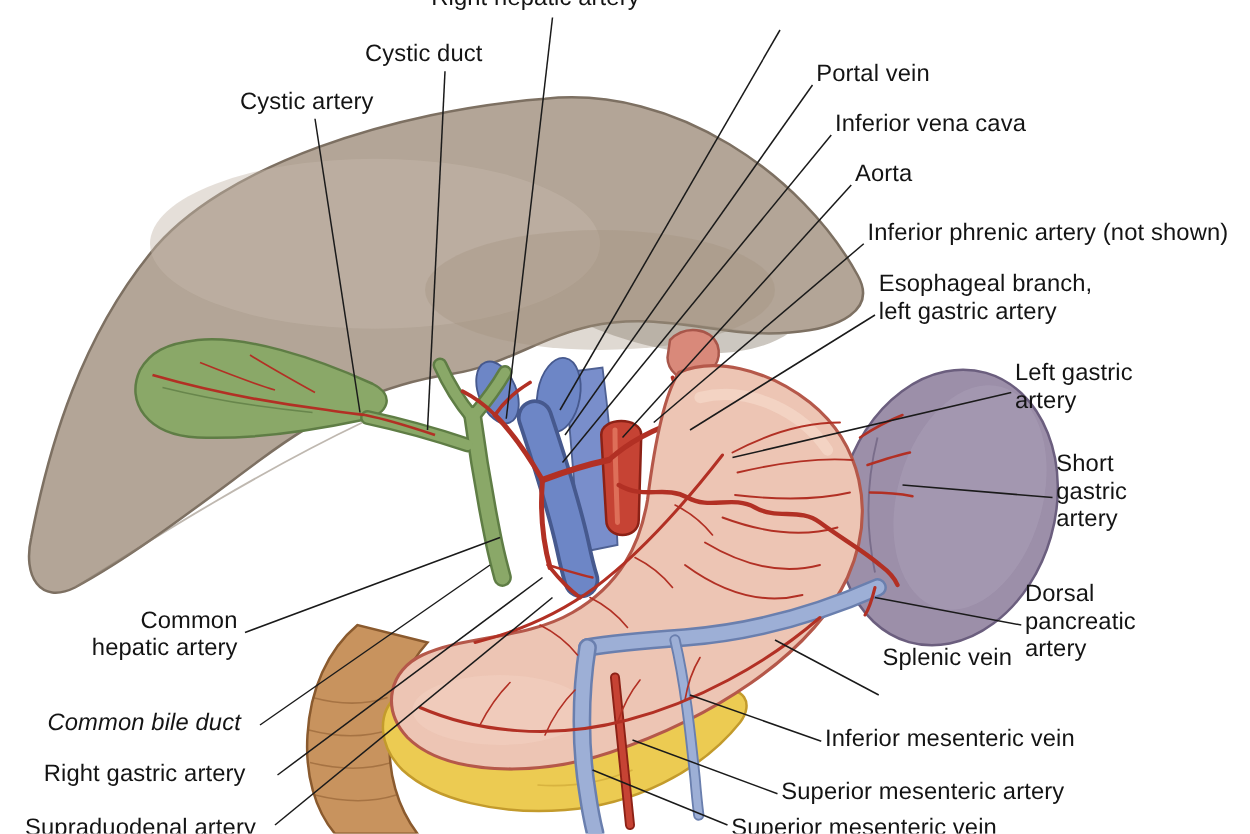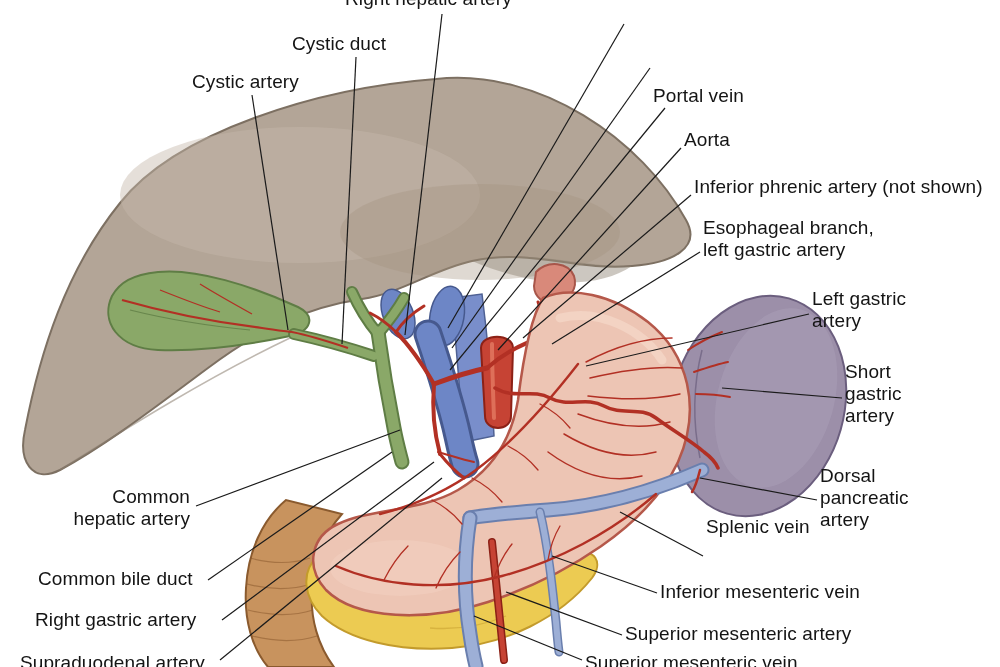--- a/index.html
+++ b/index.html
@@ -164,36 +164,37 @@
     <line x1="196" y1="506" x2="400" y2="430"></line>
     <line x1="208" y1="580" x2="392" y2="452"></line>
     <line x1="222" y1="620" x2="434" y2="462"></line>
     <line x1="220" y1="660" x2="442" y2="478"></line>
   </g>
 </svg>
 
   <div class="label" style="left:345px;top:-12px;">Right hepatic artery</div>
   <div class="label" style="left:292px;top:33px;">Cystic duct</div>
   <div class="label" style="left:192px;top:71px;">Cystic artery</div>
-  <div class="label" style="left:653px;top:49px;margin-top:36px;">Portal vein</div>
+  <div class="label" style="left:653px;top:49px;">Portal vein</div>
+  <div class="label" style="left:668px;top:89px;">Inferior vena cava</div>
   <div class="label" style="left:684px;top:129px;">Aorta</div>
   <div class="label" style="left:694px;top:176px;text-align:right;">Inferior phrenic artery (not shown)</div>
   <div class="label" style="left:703px;top:217px;">Esophageal branch,
 left gastric artery</div>
   <div class="label" style="left:812px;top:288px;">Left gastric
 artery</div>
   <div class="label" style="left:845px;top:361px;">Short
 gastric
 artery</div>
   <div class="label" style="left:820px;top:465px;">Dorsal
 pancreatic
 artery</div>
   <div class="label" style="left:706px;top:516px;">Splenic vein</div>
   <div class="label" style="left:660px;top:581px;">Inferior mesenteric vein</div>
   <div class="label" style="left:625px;top:623px;">Superior mesenteric artery</div>
   <div class="label" style="left:585px;top:652px;">Superior mesenteric vein</div>
   <div class="label align-right" style="left:58px;top:486px;width:132px;">Common
 hepatic artery</div>
-  <div class="label" style="left:38px;top:568px;">Common bile duct</div>
+  <div class="label" style="left:38px;top:568px;font-style:italic;">Common bile duct</div>
   <div class="label" style="left:35px;top:609px;">Right gastric artery</div>
   <div class="label" style="left:20px;top:652px;">Supraduodenal artery</div>
 
 </div>
 
 </body></html>

